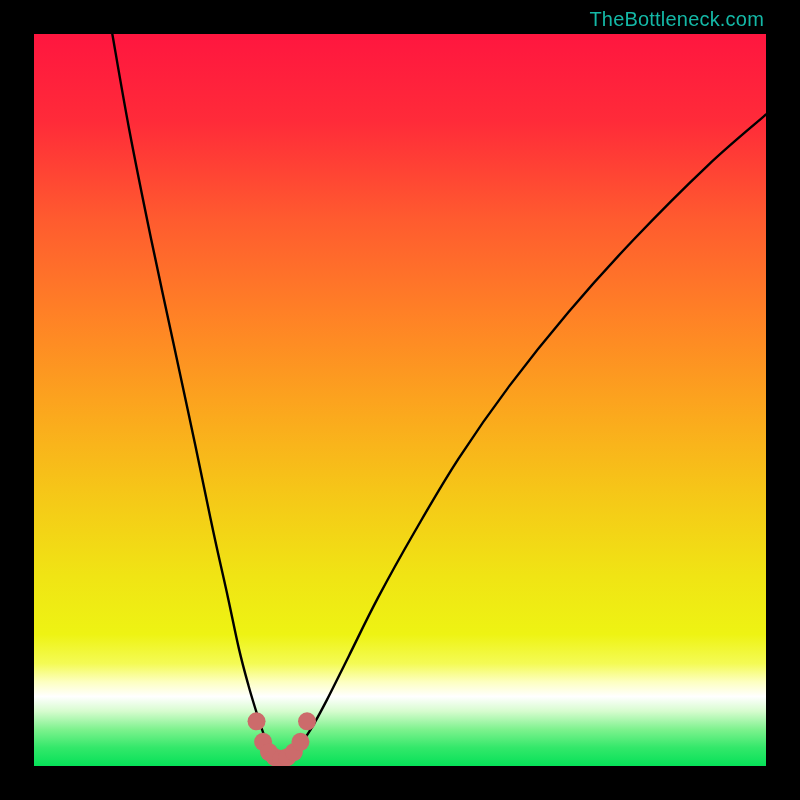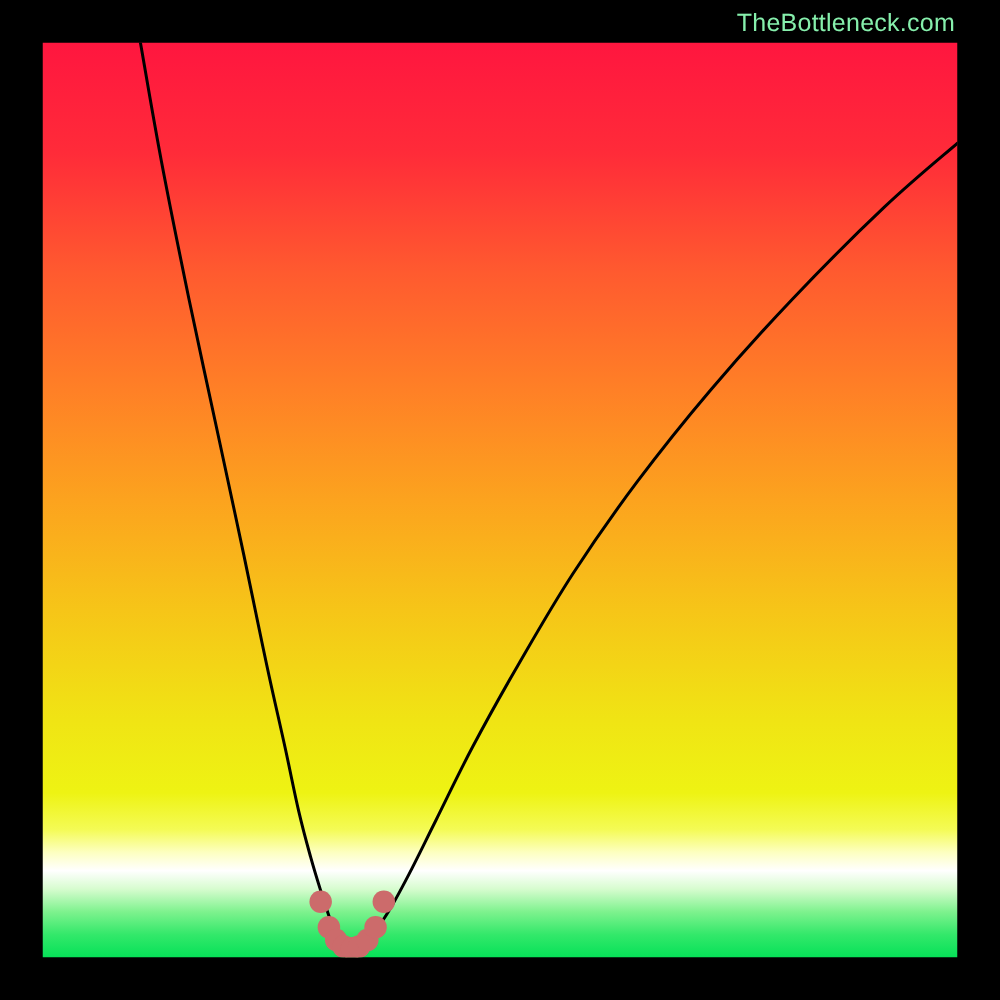--- a/index.html
+++ b/index.html
@@ -1,17 +1,17 @@
 <!DOCTYPE html>
 <html><head>
 <meta charset="utf-8">
 <style>
 html,body{margin:0;padding:0;width:800px;height:800px;background:#000;overflow:hidden;font-family:Arial,Helvetica,sans-serif}
 .frame{position:absolute;left:34px;top:34px;width:732px;height:732px;}
-.watermark{position:absolute;right:36px;top:8px;color:#86efac;font-size:20px;letter-spacing:.2px}
+.watermark{position:absolute;right:36px;top:8px;color:#14b8a6;font-size:20px;letter-spacing:.2px}
 svg{display:block}
 </style>
 </head>
 <body>
 
 <div class="watermark">TheBottleneck.com</div>
 
 <div class="frame">
   <svg id="plot-svg" width="732" height="732" viewBox="0 0 732 732">
     <defs>

